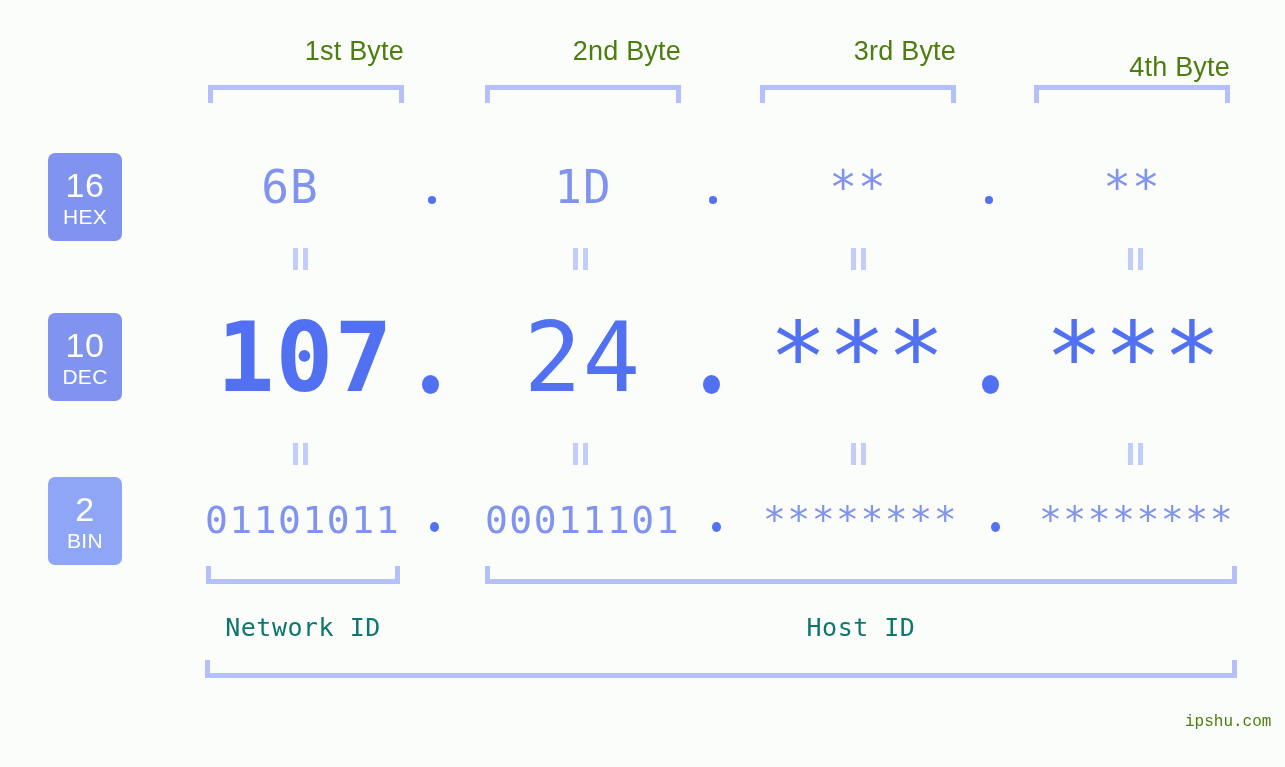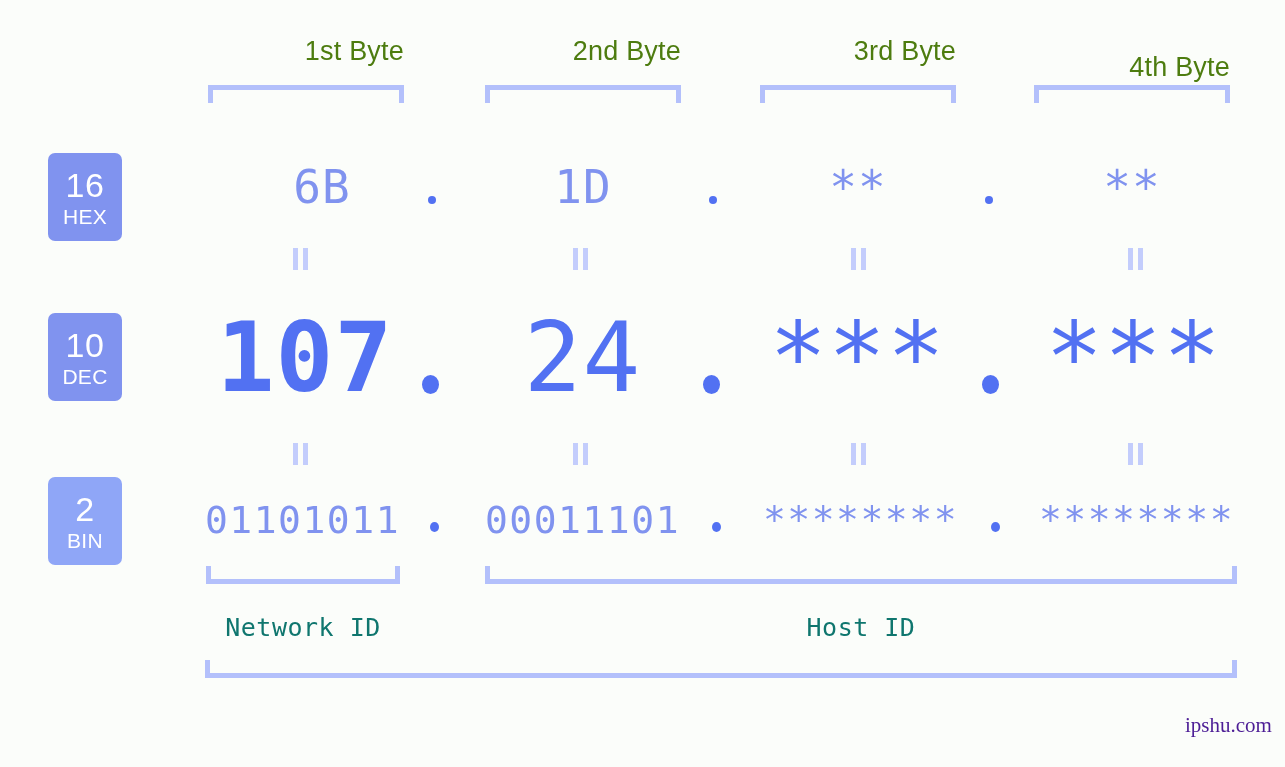--- a/index.html
+++ b/index.html
@@ -139,23 +139,23 @@
     font-size: 33px;
     color: #5271f2;
     text-align: center;
     white-space: nowrap;
     letter-spacing: 1px;
   }
 
   
   .watermark {
     position: absolute;
-    font-family: Liberation Serif, serif;
-    font-size: 21px;
-    color: #4c1d95;
+    font-family: Liberation Mono, monospace;
+    font-size: 16px;
+    color: #4d7c0f;
     white-space: nowrap;
   }
 </style>
 </head>
 <body>
 
 <div id="stage">
 
   <div class="byte-label" style="left:208px; top:36px; width:196px;">1st Byte</div>
   <div class="byte-label" style="left:485px; top:36px; width:196px;">2nd Byte</div>
@@ -165,21 +165,21 @@
   <div class="bracket bracket-top" style="left:208px; top:85px; width:196px; height:18px;"></div>
   <div class="bracket bracket-top" style="left:485px; top:85px; width:196px; height:18px;"></div>
   <div class="bracket bracket-top" style="left:760px; top:85px; width:196px; height:18px;"></div>
   <div class="bracket bracket-top" style="left:1034px; top:85px; width:196px; height:18px;"></div>
 
   <div class="badge" style="left:48px; top:153px;">
     <span class="badge-num">16</span>
     <span class="badge-name">HEX</span>
   </div>
   <div class="row-hex">
-    <div class="cell" style="left:224px; top:160px; width:196px;">6B</div>
+    <div class="cell" style="left:192px; top:160px; width:196px;">6B</div>
     <div class="cell" style="left:485px; top:160px; width:196px;">1D</div>
     <div class="cell" style="left:760px; top:160px; width:196px;">**</div>
     <div class="cell" style="left:1034px; top:160px; width:196px;">**</div>
   </div>
   <div class="dot dot-sm" style="left:428px; top:196px;"></div>
   <div class="dot dot-sm" style="left:709px; top:196px;"></div>
   <div class="dot dot-sm" style="left:985px; top:196px;"></div>
 
   <div class="eq" style="left:292px; top:248px;">
       <i></i>

